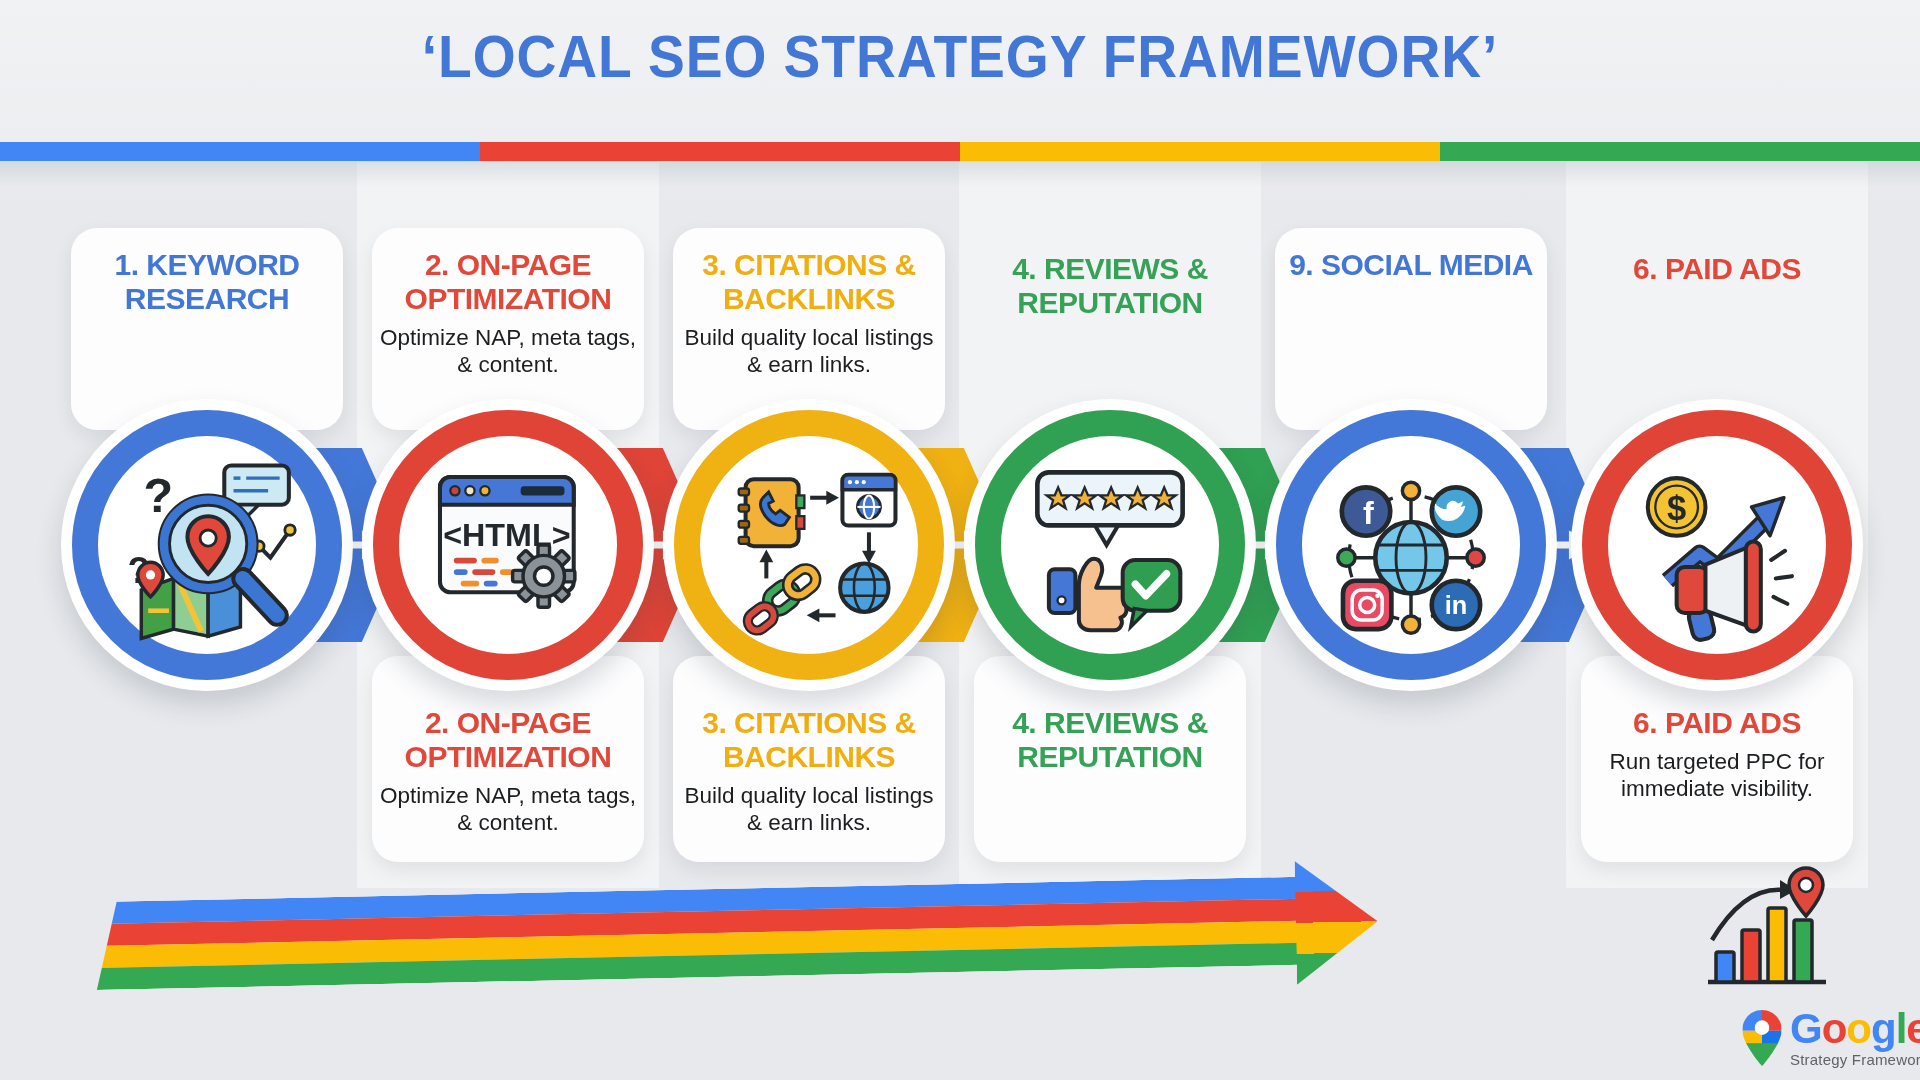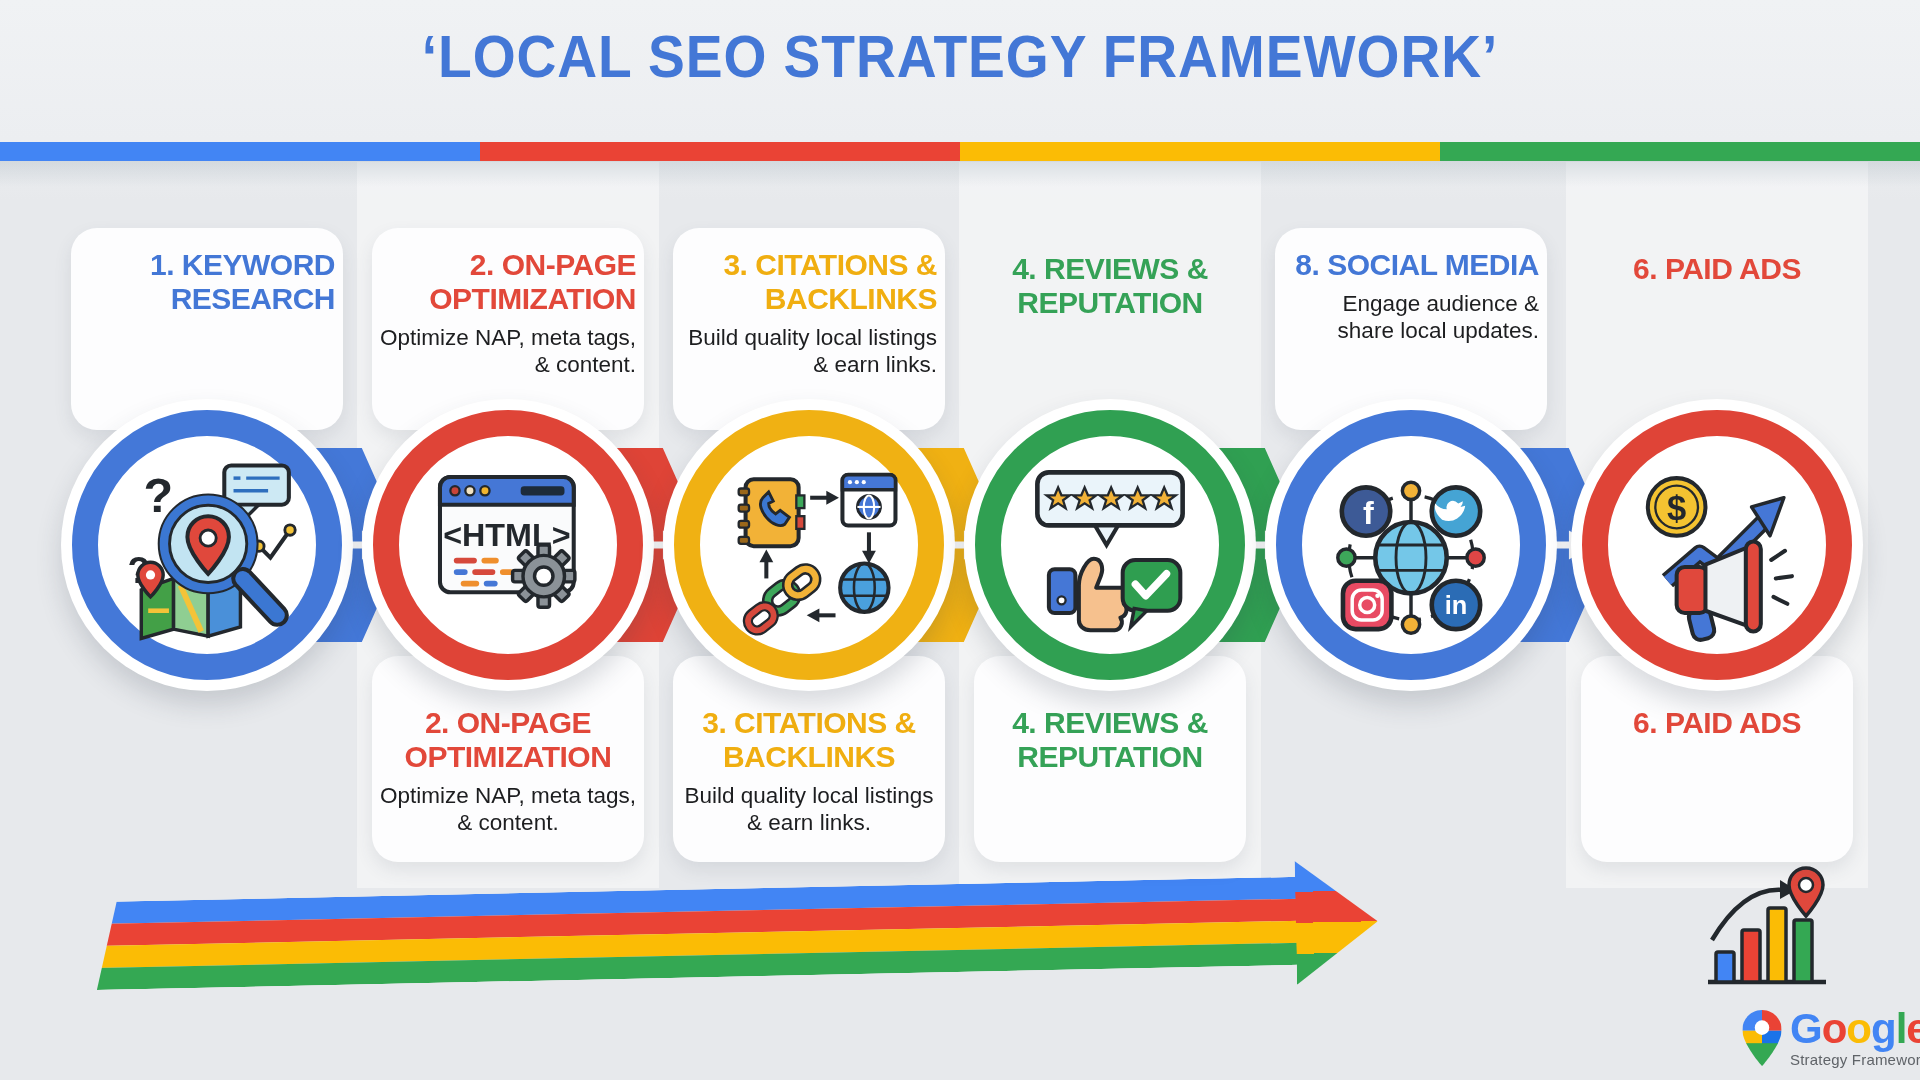--- a/index.html
+++ b/index.html
@@ -11,21 +11,21 @@
       font-size:60px;font-weight:bold;color:#4377d6;letter-spacing:1px;
       transform:scaleX(.92);transform-origin:center;}
   
   .stripe{position:absolute;left:0;top:142px;width:1920px;height:19px;display:flex;}
   .stripe div{flex:1;}
   .stripe-reflection{position:absolute;left:0;top:161px;width:1920px;height:26px;
       background:linear-gradient(rgba(130,150,160,.22),rgba(130,150,160,0));}
   
   .card{position:absolute;width:272px;background:#fdfdfe;border-radius:26px;
         box-shadow:0 8px 18px rgba(60,70,90,.10);text-align:center;box-sizing:border-box;}
-  .card.top{top:228px;height:202px;padding:20px 8px 0 8px;text-align:right;}
+  .card.top{top:228px;height:202px;padding:20px 8px 0 8px;}
   .card.bottom{top:656px;height:206px;padding:50px 8px 0 8px;z-index:1;}
   .step-title{font-size:30px;line-height:1.13;font-weight:bold;letter-spacing:-.5px;}
   .step-desc{margin-top:8px;font-size:22.5px;line-height:1.2;color:#1d1e20;}
   .plain-title{position:absolute;top:252px;width:280px;text-align:center;z-index:1;}
   .t-blue{color:#4377d6}.t-red{color:#e2483a}.t-yellow{color:#f0ae10}.t-green{color:#35a257}
   .c-gray{color:#5f6368}
   
   .circle{position:absolute;top:399px;width:292px;height:292px;border-radius:50%;
       background:#fff;box-shadow:0 14px 26px rgba(50,60,80,.18);z-index:2;}
   .circle .ring{position:absolute;inset:11px;border-radius:50%;border:26px solid #000;background:#fff;}
@@ -88,40 +88,40 @@
     <div class="step-desc">Optimize NAP, meta tags, &amp; content.</div>
   </div>
   <div class="card top" style="left:673px">
     <div class="step-title t-yellow">3. CITATIONS &amp; BACKLINKS</div>
     <div class="step-desc">Build quality local listings &amp; earn links.</div>
   </div>
   <div class="plain-title" style="left:970px">
     <div class="step-title t-green">4. REVIEWS &amp; REPUTATION</div>
   </div>
   <div class="card top" style="left:1275px">
-    <div class="step-title t-blue">8. SOCIAL MEDIA</div>
-    <div class="step-desc">Engage audience &amp; share local updates.</div>
+    <div class="step-title t-blue">9. SOCIAL MEDIA</div>
   </div>
   <div class="plain-title" style="left:1577px">
     <div class="step-title t-red">6. PAID ADS</div>
   </div>
 
   <div class="card bottom" style="left:372px">
     <div class="step-title t-red">2. ON-PAGE OPTIMIZATION</div>
     <div class="step-desc">Optimize NAP, meta tags, &amp; content.</div>
   </div>
   <div class="card bottom" style="left:673px">
     <div class="step-title t-yellow">3. CITATIONS &amp; BACKLINKS</div>
     <div class="step-desc">Build quality local listings &amp; earn links.</div>
   </div>
   <div class="card bottom" style="left:974px">
     <div class="step-title t-green">4. REVIEWS &amp; REPUTATION</div>
   </div>
   <div class="card bottom" style="left:1581px">
     <div class="step-title t-red">6. PAID ADS</div>
+    <div class="step-desc">Run targeted PPC for immediate visibility.</div>
   </div>
 
   <div class="conn a-blue" style="left:309px">
     <svg width="58" height="40" viewBox="0 0 60 40">
         <line x1="4" y1="20" x2="36" y2="20" stroke="#fff" stroke-width="7" stroke-linecap="round"></line>
         <polygon points="32,5 58,20 32,35" fill="#fff"></polygon>
       </svg>
   </div>
   <div class="conn a-red" style="left:610px">
     <svg width="58" height="40" viewBox="0 0 60 40">

